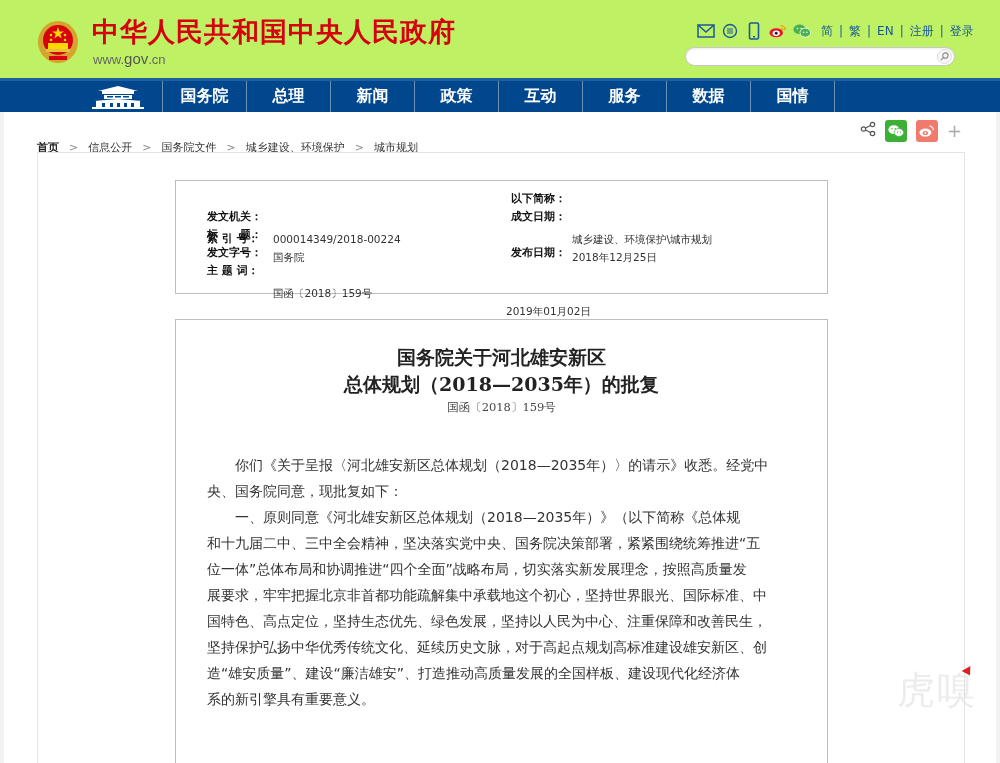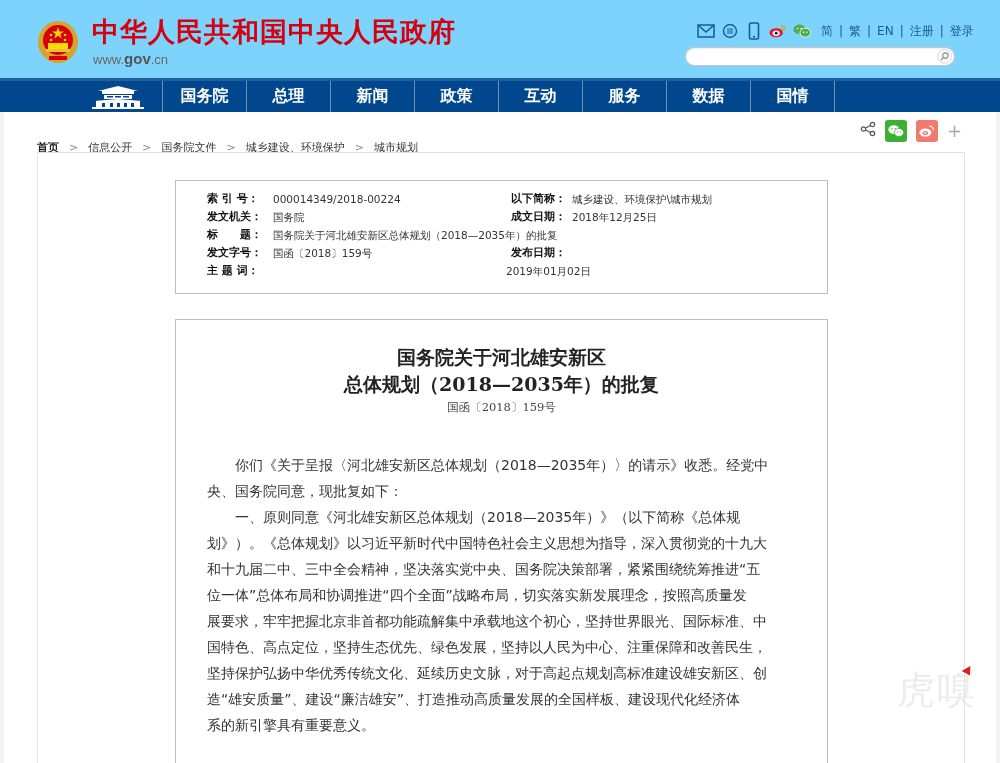--- a/index.html
+++ b/index.html
@@ -1,24 +1,24 @@
 <!DOCTYPE html>
 <html><head>
 <meta charset="utf-8">
 <style>
   * { box-sizing: border-box; margin: 0; padding: 0; }
   html, body { width: 1000px; height: 763px; overflow: hidden; background: #fff; }
   body { font-family: "DejaVu Sans", "Liberation Sans", sans-serif; color: #333; position: relative; }
 
   
-  .header { position: absolute; left: 0; top: 0; width: 1000px; height: 78px; background: #7dd3fc; }
+  .header { position: absolute; left: 0; top: 0; width: 1000px; height: 78px; background: #bef264; }
   .emblem { position: absolute; left: 37px; top: 20px; width: 42px; height: 44px; }
   .site-title { position: absolute; left: 92px; top: 14px; font-size: 27px; font-weight: bold; color: #d7000f; letter-spacing: 1px; white-space: nowrap; font-family: "DejaVu Sans", sans-serif; }
   .site-url { position: absolute; left: 93px; top: 50px; font-size: 13px; color: #666; font-family: "Liberation Sans", sans-serif; }
-  .site-url b { color: #555; font-weight: bold; font-size: 15px; }
+  .site-url b { color: #555; font-weight: normal; font-size: 15px; }
 
   .tools { position: absolute; left: 697px; top: 21px; height: 20px; display: flex; align-items: center; gap: 6px; }
   .tool-icon { width: 18px; height: 18px; display: inline-flex; align-items: center; justify-content: center; }
   .lang-links { display: flex; align-items: center; font-size: 12px; color: #1a5a96; margin-left: 4px; }
   .lang-links span.link { cursor: pointer; }
   .lang-links span.sep { color: #1a5a96; margin: 0 6px; }
 
   .search { position: absolute; left: 685px; top: 47px; width: 270px; height: 19px; border: 1px solid #c8c8c8; border-radius: 10px; background: #fff; box-shadow: inset 0 1px 2px rgba(0,0,0,0.08); }
   .search input { position: absolute; left: 10px; top: 1px; width: 230px; height: 15px; border: none; outline: none; font-size: 12px; background: transparent; }
   .search-btn { position: absolute; right: 2px; top: 1px; width: 15px; height: 15px; border-radius: 50%; border: 1px solid #ddd; display: flex; align-items: center; justify-content: center; background: #f7f7f7; }
@@ -42,21 +42,21 @@
   .share-plus { color: #aaa; font-size: 18px; line-height: 18px; }
 
   
   .frame { position: absolute; left: 37px; top: 152px; width: 928px; height: 640px; border: 1px solid #e3e3e3; background: #fff; }
   .left-strip { position: absolute; left: 0; top: 112px; width: 4px; height: 651px; background: #f2f2f2; }
   .right-strip { position: absolute; right: 0; top: 112px; width: 4px; height: 651px; background: #f2f2f2; }
 
   .info-box { position: absolute; left: 175px; top: 180px; width: 653px; height: 114px; border: 1px solid #bdbdbd; background: #fff; }
   .info-row { position: absolute; font-size: 11px; line-height: 18px; white-space: nowrap; display: flex; }
   .info-label { font-weight: bold; color: #111; width: 66px; display: inline-block; }
-  .info-value { color: #333; font-size: 10.5px; }
+  .info-value { color: #333; font-size: 10.5px; margin-top: 40px; }
   .info-label.right { width: 66px; text-align: right; }
 
   .doc-box { position: absolute; left: 175px; top: 319px; width: 653px; height: 460px; border: 1px solid #bdbdbd; border-bottom: none; background: #fff; }
   .doc-title { position: absolute; left: 0; top: 344px; width: 1003px; text-align: center; font-family: "DejaVu Serif", "Liberation Serif", serif; font-weight: bold; font-size: 19px; line-height: 27px; color: #222; }
   .doc-number { position: absolute; left: 0; top: 400px; width: 1003px; text-align: center; font-family: "DejaVu Serif", serif; font-size: 11.5px; color: #444; }
 
   .doc-body { position: absolute; left: 207px; top: 452px; width: 590px; font-family: "DejaVu Sans", sans-serif; font-size: 14px; color: #333; }
   .doc-body .line { height: 26px; line-height: 26px; white-space: nowrap; }
   .doc-body .indent { padding-left: 28px; }
 
@@ -232,21 +232,20 @@
 <div class="info-row" style="left:207px; top:190px;align-items:flex-end;">
   <span class="info-label">索 引 号：</span>
   <span class="info-value">000014349/2018-00224</span>
 </div>
 <div class="info-row" style="left:207px; top:208px;">
   <span class="info-label">发文机关：</span>
   <span class="info-value">国务院</span>
 </div>
 <div class="info-row" style="left:207px; top:226px;">
   <span class="info-label">标　　题：</span>
-  <span class="info-value">国务院关于河北雄安新区总体规划（2018—2035年）的批复</span>
 </div>
 <div class="info-row" style="left:207px; top:244px;">
   <span class="info-label">发文字号：</span>
   <span class="info-value">国函〔2018〕159号</span>
 </div>
 <div class="info-row" style="left:207px; top:262px;">
   <span class="info-label">主 题 词：</span>
   <span class="info-value"></span>
 </div>
 
@@ -268,21 +267,20 @@
 <div class="doc-title">
   <div>国务院关于河北雄安新区</div>
   <div>总体规划（2018—2035年）的批复</div>
 </div>
 <div class="doc-number">国函〔2018〕159号</div>
 
 <div class="doc-body">
   <div class="line indent">你们《关于呈报〈河北雄安新区总体规划（2018—2035年）〉的请示》收悉。经党中</div>
   <div class="line">央、国务院同意，现批复如下：</div>
   <div class="line indent">一、原则同意《河北雄安新区总体规划（2018—2035年）》（以下简称《总体规</div>
-  <div class="line">划》）。《总体规划》以习近平新时代中国特色社会主义思想为指导，深入贯彻党的十九大</div>
   <div class="line">和十九届二中、三中全会精神，坚决落实党中央、国务院决策部署，紧紧围绕统筹推进“五</div>
   <div class="line">位一体”总体布局和协调推进“四个全面”战略布局，切实落实新发展理念，按照高质量发</div>
   <div class="line">展要求，牢牢把握北京非首都功能疏解集中承载地这个初心，坚持世界眼光、国际标准、中</div>
   <div class="line">国特色、高点定位，坚持生态优先、绿色发展，坚持以人民为中心、注重保障和改善民生，</div>
   <div class="line">坚持保护弘扬中华优秀传统文化、延续历史文脉，对于高起点规划高标准建设雄安新区、创</div>
   <div class="line">造“雄安质量”、建设“廉洁雄安”、打造推动高质量发展的全国样板、建设现代化经济体</div>
   <div class="line">系的新引擎具有重要意义。</div>
 </div>
 
 <div class="watermark">虎嗅</div>

